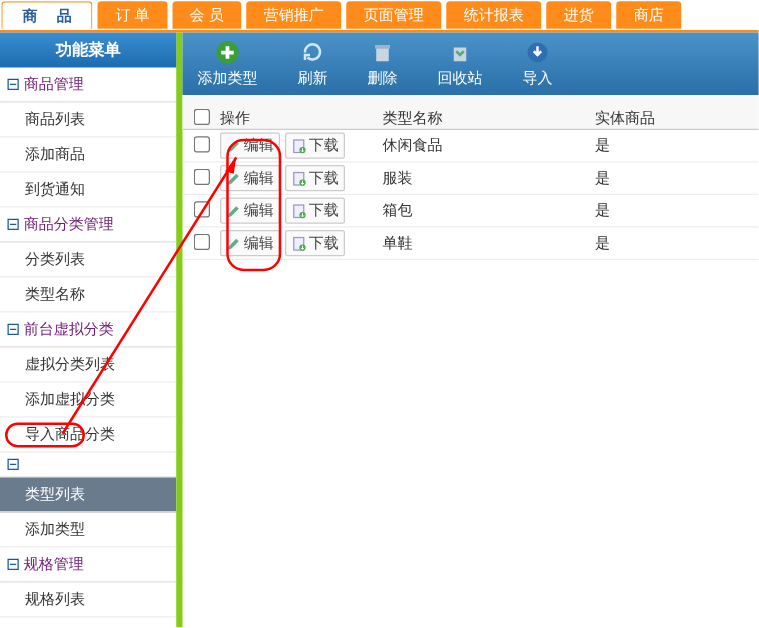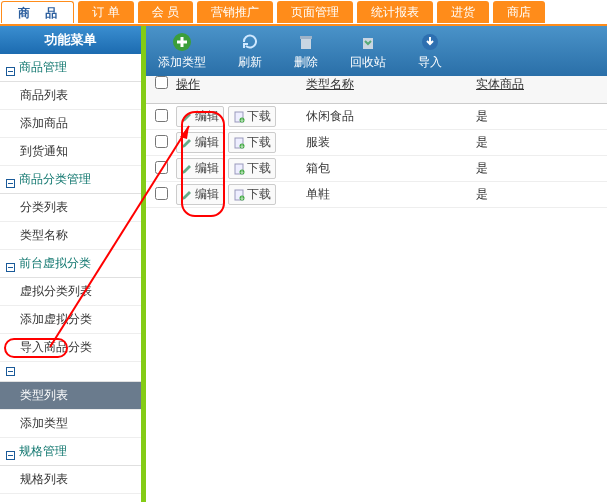--- a/index.html
+++ b/index.html
@@ -4,31 +4,31 @@
 <style>
 * { margin:0; padding:0; box-sizing:border-box; font-family:Arial,"Microsoft YaHei",sans-serif; }
 body { background:#fff; width:607px; height:502px; overflow:hidden; position:relative; }
 .tabbar { display:flex; align-items:center; height:26px; background:#fff; border-bottom:2px solid #ff8c1a; padding-left:1px; gap:4px; }
 .tab { height:22px; line-height:22px; padding:0 14px; border-radius:3px 3px 0 0; font-size:12px; color:#fff; background:#ff8c1a; cursor:pointer; }
 .tab.active { background:#fff; color:#2b5e9e; border:1px solid #ff8c1a; border-bottom:none; font-weight:bold; letter-spacing:6px; padding:0 10px 0 16px; }
 .main { display:flex; height:476px; }
 .sidebar { width:146px; border-right:5px solid #84cc16; display:flex; flex-direction:column; }
 .side-title { background:linear-gradient(#3a8ed0,#1c6bb0); color:#fff; text-align:center; font-size:13px; font-weight:bold; height:28px; line-height:28px; }
 .side-list { overflow-y:auto; flex:1; }
-.grp-hdr { font-size:12px; color:#0f766e; padding:5px 6px; border-bottom:1px solid #e0e0e0; cursor:pointer; display:flex; align-items:flex-end; gap:4px; }
+.grp-hdr { font-size:12px; color:#701a75; padding:5px 6px; border-bottom:1px solid #e0e0e0; cursor:pointer; display:flex; align-items:center; gap:4px; }
 .sq { width:9px; height:9px; border:1px solid #1a5a99; display:inline-block; position:relative; }
 .sq::before { content:""; position:absolute; left:1px; right:1px; top:3px; height:1px; background:#1a5a99; }
 .side-item { font-size:12px; color:#333; padding:5px 6px 5px 20px; border-bottom:1px solid #eee; cursor:pointer; }
 .side-item.active { background:#6a7b8d; color:#fff; }
 .content { flex:1; display:flex; flex-direction:column; }
 .toolbar { background:linear-gradient(#4a93c9,#2a6fa8); height:50px; display:flex; align-items:center; padding:0 12px; gap:32px; }
 .tbtn { display:flex; flex-direction:column; align-items:center; color:#fff; font-size:12px; cursor:pointer; gap:2px; }
 .icon { width:20px; height:20px; }
 .tbl { font-size:12px; color:#333; }
-.thead { display:flex; align-items:flex-start; height:28px; border-bottom:1px solid #ccc; background:#f7f7f7;text-decoration:underline; }
+.thead { display:flex; align-items:flex-end; height:28px; border-bottom:1px solid #ccc; background:#f7f7f7; }
 .trow { display:flex; align-items:center; height:26px; border-bottom:1px solid #eee; }
 .c-chk { width:30px; text-align:center; }
 .c-op { width:130px; display:flex; align-items:center; gap:4px; }
 .c-name { width:150px; }
 .c-real { flex:1;margin-left:20px; }
 .mini { display:inline-flex; align-items:center; gap:2px; padding:1px 4px; border:1px solid #ccc; border-radius:2px; background:#fafafa; cursor:pointer; font-size:12px; color:#444; }
 .mini svg { width:12px; height:12px; }
 .annot-rect { position:absolute; border:2px solid red; border-radius:14px; pointer-events:none; }
 .annot-line { position:absolute; pointer-events:none; }
 input[type=checkbox] { width:13px; height:13px; }

